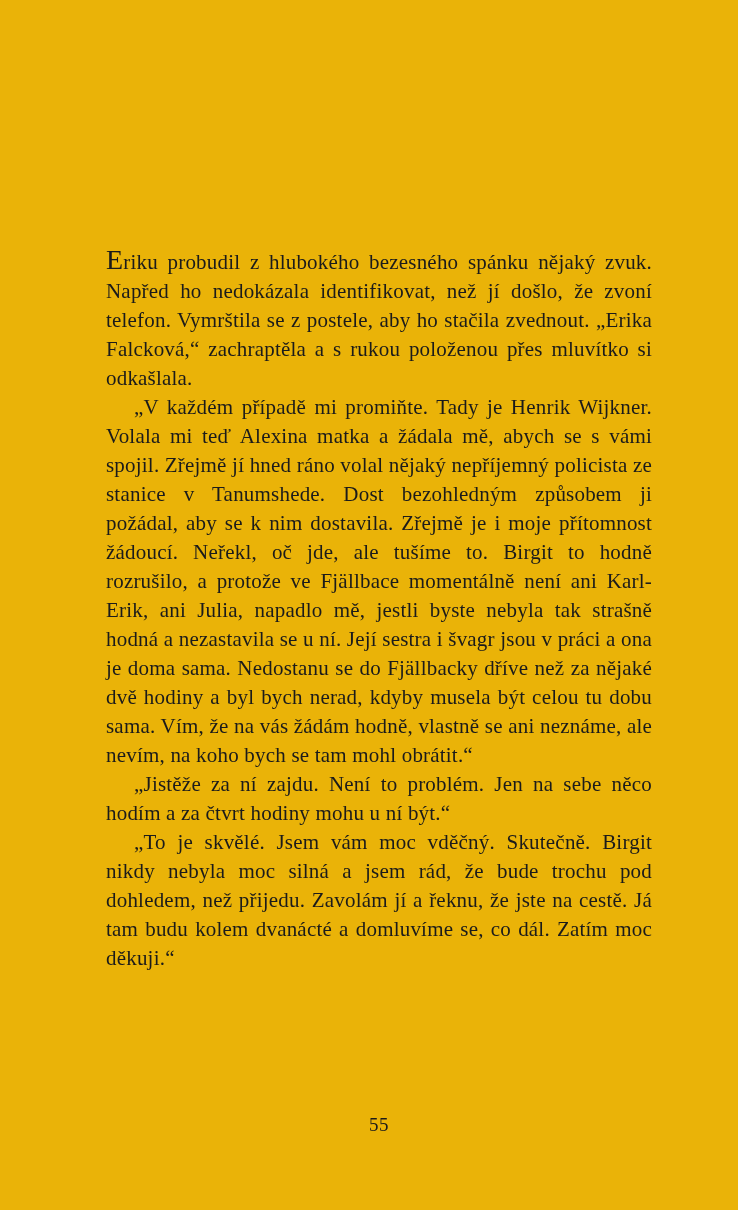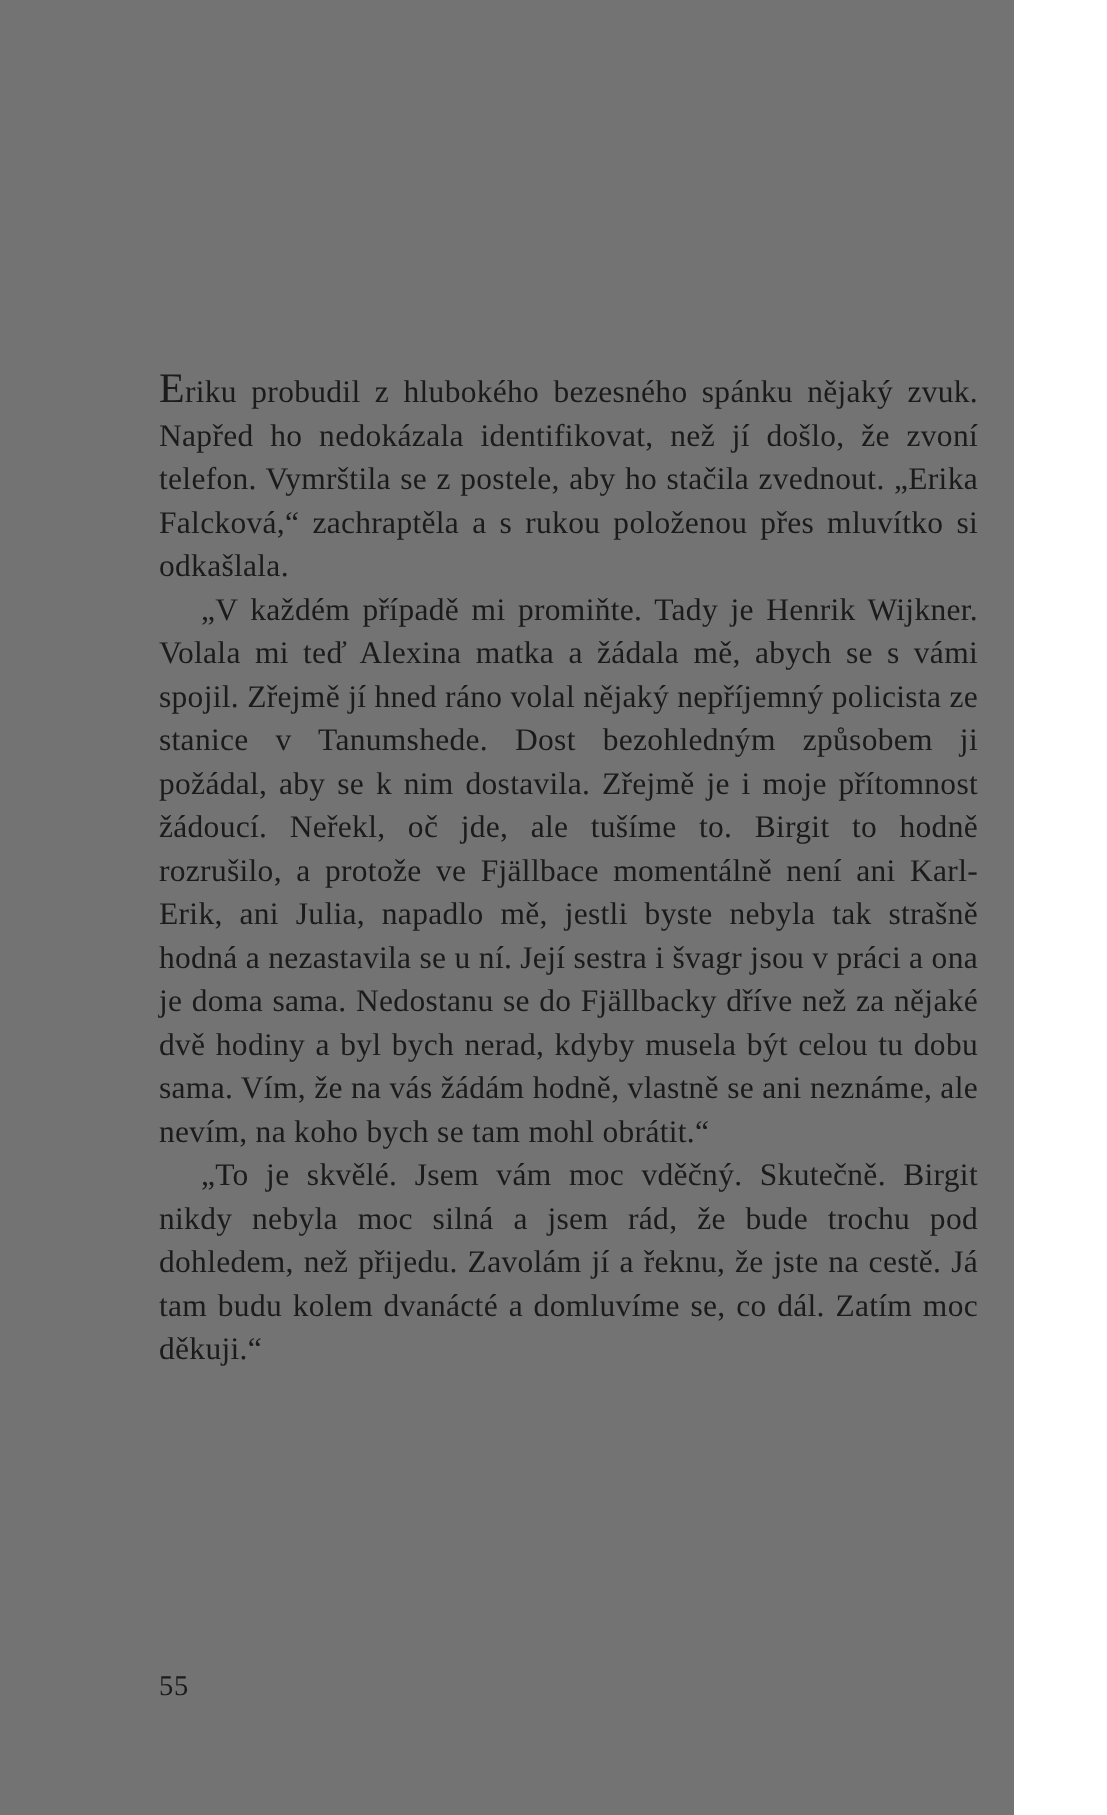--- a/index.html
+++ b/index.html
@@ -2,23 +2,23 @@
 <html lang="cs"><head>
 <meta charset="utf-8">
 <style>
   html, body {
     margin: 0;
     padding: 0;
     background: #ffffff;
   }
   .page {
     position: relative;
-    width: 676px;
+    width: 738px;
     height: 1210px;
-    background: #737373;
+    background: #eab308;
     overflow: hidden;
     font-family: "Liberation Serif", "DejaVu Serif", serif;
     color: #1b1b1b;
   }
   .text-block {
     position: absolute;
     left: 106px;
     top: 246px;
     width: 546px;
     font-size: 21px;
@@ -36,35 +36,37 @@
   }
   .initial-cap {
     font-size: 28px;
     line-height: 1;
   }
   .page-number {
     position: absolute;
     left: 106px;
     top: 1114px;
     width: 546px;
+    text-align: center;
     font-size: 19px;
     letter-spacing: 0.5px;
   }
 </style>
 </head>
 <body>
 
 <div class="page">
 
   <div class="text-block">
     <p class="first-paragraph"><span class="initial-cap">E</span><span>riku probudil z hlubokého bezesného spánku nějaký zvuk. Napřed ho nedokázala identifikovat, než jí došlo, že zvoní telefon. Vymrštila se z postele, aby ho stačila zvednout. „Erika Falcková,“ zachraptěla a s rukou položenou přes mluvítko si odkašlala.</span></p>
 
 
 
     <p>„V každém případě mi promiňte. Tady je Henrik Wijkner. Volala mi teď Alexina matka a žádala mě, abych se s vámi spojil. Zřejmě jí hned ráno volal nějaký nepříjemný policista ze stanice v Tanumshede. Dost bezohledným způsobem ji požádal, aby se k nim dostavila. Zřejmě je i moje přítomnost žádoucí. Neřekl, oč jde, ale tušíme to. Birgit to hodně rozrušilo, a protože ve Fjällbace momentálně není ani Karl-Erik, ani Julia, napadlo mě, jestli byste nebyla tak strašně hodná a nezastavila se u ní. Její sestra i švagr jsou v práci a ona je doma sama. Nedostanu se do Fjällbacky dříve než za nějaké dvě hodiny a byl bych nerad, kdyby musela být celou tu dobu sama. Vím, že na vás žádám hodně, vlastně se ani neznáme, ale nevím, na koho bych se tam mohl obrátit.“</p>
 
+    <p>„Jistěže za ní zajdu. Není to problém. Jen na sebe něco hodím a za čtvrt hodiny mohu u ní být.“</p>
 
     <p>„To je skvělé. Jsem vám moc vděčný. Skutečně. Birgit nikdy nebyla moc silná a jsem rád, že bude trochu pod dohledem, než přijedu. Zavolám jí a řeknu, že jste na cestě. Já tam budu kolem dvanácté a domluvíme se, co dál. Zatím moc děkuji.“</p>
   </div>
 
   <div class="page-number">55</div>
 
 </div>
 
 </body></html>

